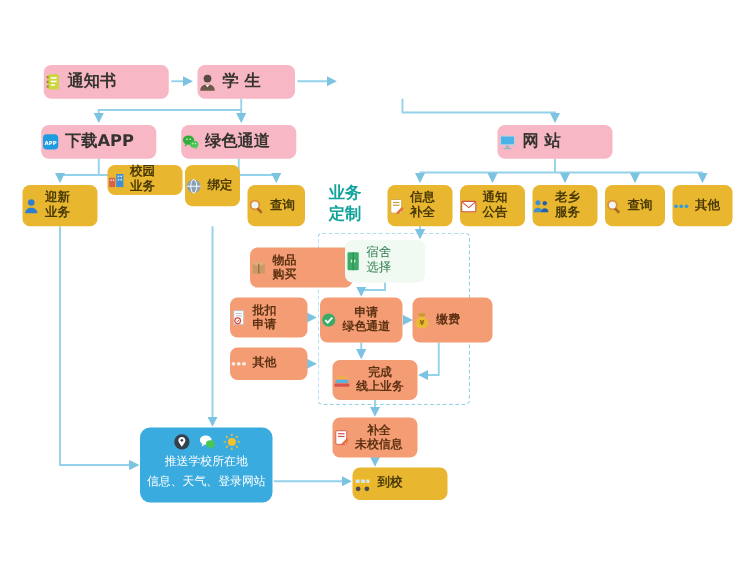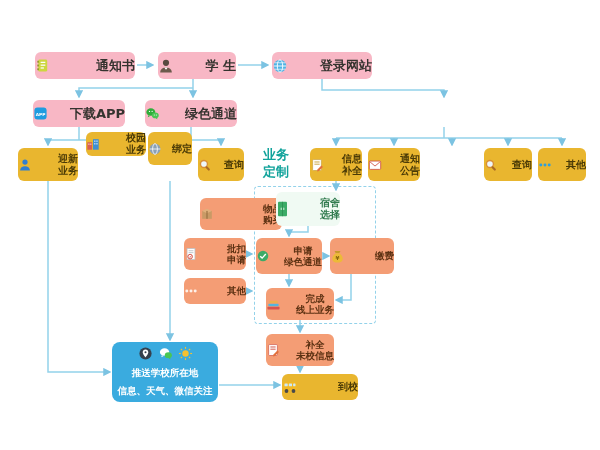--- a/index.html
+++ b/index.html
@@ -1,31 +1,31 @@
 <!DOCTYPE html>
 <html style="--pink: #f8b7c5; --gold: #e9b62f; --salmon: #f49d75; --blue: #3aabdf; --teal: #11a39b; --wire: #93d2ea;"><head>
 <meta charset="utf-8">
 <style>
   *{margin:0;padding:0;box-sizing:border-box}
   html,body{background:#fff}
   body{font-family:"DejaVu Sans","Liberation Sans",sans-serif}
   .stage{position:relative;width:600px;height:450px;background:#fff;overflow:hidden}
   .wires{position:absolute;left:0;top:0;z-index:1}
-  .box{position:absolute;z-index:2;display:flex;align-items:center;justify-content:space-between;gap:4px;border-radius:6px;color:#3b3b3b}
+  .box{position:absolute;z-index:2;display:flex;align-items:center;justify-content:flex-start;gap:4px;border-radius:6px;color:#3b3b3b}
   .pink{background:var(--pink,#f8b7c5);font-size:13px;font-weight:bold;color:#35332f}
   .gold{background:var(--gold,#e9b62f);font-size:10px;font-weight:bold;color:#4a3a06}
   .salmon{background:var(--salmon,#f49d75);font-size:9.5px;font-weight:bold;color:#5c3112}
-  .mint{background:#f0faf3;font-size:10px;font-weight:bold;color:#2f7a4d}
+  .mint{background:#f0faf3;font-size:10px;font-weight:normal;color:#2f7a4d}
   .blue{background:var(--blue,#3aabdf);border-radius:8px;flex-direction:column;gap:3px;color:#fff;padding:4px}
   .lbl{white-space:pre-line;line-height:1.2;text-align:center}
   .ic{display:flex;align-items:center;justify-content:center;flex:none}
   .biz-label{position:absolute;z-index:2;color:var(--teal,#11a39b);font-size:13px;font-weight:bold;line-height:1.3;text-align:center;white-space:pre-line}
   .dashed{position:absolute;z-index:0;border:1.5px dashed var(--wire,#93d2ea);border-radius:4px;background:#fff}
   .push-icons{display:flex;gap:5px;align-items:center}
-  .push-text{font-size:9.5px;font-weight:bold;line-height:1.35;text-align:center;white-space:pre-line}
+  .push-text{font-size:9.5px;font-weight:normal;line-height:1.35;text-align:center;white-space:pre-line}
 </style>
 </head>
 <body>
 
 <div class="stage">
 
   <svg class="wires" width="600" height="450" viewBox="0 0 600 450">
     <defs>
       <marker id="arr" viewBox="0 0 10 10" refX="7" refY="5" markerWidth="5.5" markerHeight="5.5" orient="auto">
         <path d="M0 0 L10 5 L0 10 z" fill="#7cc3e2"></path>
@@ -87,32 +87,20 @@
     <span class="ic">
         <svg width="16" height="16" viewBox="0 0 16 16">
           <circle cx="8" cy="4.8" r="3.1" fill="#574a40"></circle>
           <path d="M2.2 14.5c0-3.4 2.6-5.1 5.8-5.1s5.8 1.7 5.8 5.1z" fill="#6b5a4c"></path>
           <path d="M6.2 9.6h3.6l-1.8 2.2z" fill="#fff"></path>
         </svg>
       </span>
     <span class="lbl">学 生</span>
   </div>
 
-  <div class="box pink" style="left:272px;top:52px;width:100px;height:27px">
-    <span class="ic">
-        <svg width="16" height="16" viewBox="0 0 16 16">
-          <circle cx="8" cy="8" r="6.2" fill="#4fb3e4"></circle>
-          <ellipse cx="8" cy="8" rx="2.7" ry="6.2" fill="none" stroke="#fff" stroke-width="0.9"></ellipse>
-          <line x1="1.8" y1="8" x2="14.2" y2="8" stroke="#fff" stroke-width="0.9"></line>
-          <line x1="2.7" y1="4.8" x2="13.3" y2="4.8" stroke="#fff" stroke-width="0.7"></line>
-          <line x1="2.7" y1="11.2" x2="13.3" y2="11.2" stroke="#fff" stroke-width="0.7"></line>
-        </svg>
-      </span>
-    <span class="lbl">登录网站</span>
-  </div>
 
   <div class="box pink" style="left:33px;top:100px;width:92px;height:27px">
     <span class="ic">
         <svg width="15" height="15" viewBox="0 0 16 16">
           <rect x="1.5" y="1.5" width="13" height="13" rx="3.2" fill="#1f9ce0"></rect>
           <text x="8" y="10.3" font-size="4.6" font-weight="bold" fill="#fff" text-anchor="middle">APP</text>
         </svg>
       </span>
     <span class="lbl">下载APP</span>
   </div>
@@ -126,20 +114,31 @@
           <path d="M12.8 12.4l.5 1.8-2-1z" fill="#49c654"></path>
           <circle cx="4.8" cy="5.8" r="0.65" fill="#fff"></circle>
           <circle cx="7.6" cy="5.8" r="0.65" fill="#fff"></circle>
           <circle cx="9.9" cy="9.5" r="0.55" fill="#fff"></circle>
           <circle cx="12.1" cy="9.5" r="0.55" fill="#fff"></circle>
         </svg>
       </span>
     <span class="lbl">绿色通道</span>
   </div>
 
+  <div class="box pink" style="left:398px;top:100px;width:92px;height:27px">
+    <span class="ic">
+        <svg width="16" height="15" viewBox="0 0 16 16">
+          <rect x="1.5" y="2.5" width="13" height="8.5" rx="1" fill="#bdd1dc"></rect>
+          <rect x="2.5" y="3.5" width="11" height="6.5" fill="#49b2e8"></rect>
+          <rect x="6.7" y="11" width="2.6" height="2" fill="#9fb4c0"></rect>
+          <rect x="4.5" y="13" width="7" height="1.3" rx="0.6" fill="#9fb4c0"></rect>
+        </svg>
+      </span>
+    <span class="lbl">网 站</span>
+  </div>
 
   <div class="box gold" style="left:18px;top:148px;width:60px;height:33px">
     <span class="ic">
         <svg width="14" height="14" viewBox="0 0 16 16">
           <circle cx="8" cy="4.6" r="3" fill="#2f7fd1"></circle>
           <path d="M2.4 14.4c0-3.3 2.5-5 5.6-5s5.6 1.7 5.6 5z" fill="#2f7fd1"></path>
         </svg>
       </span>
     <span class="lbl">迎新
 业务</span>
@@ -203,20 +202,32 @@
     <span class="ic">
         <svg width="14" height="14" viewBox="0 0 16 16">
           <rect x="1.5" y="3.5" width="13" height="9.5" rx="1.2" fill="#fff" stroke="#cf5448" stroke-width="1"></rect>
           <path d="M2 4.2l6 5 6-5" fill="none" stroke="#cf5448" stroke-width="1"></path>
         </svg>
       </span>
     <span class="lbl">通知
 公告</span>
   </div>
 
+  <div class="box gold" style="left:426px;top:148px;width:52px;height:33px">
+    <span class="ic">
+        <svg width="14" height="14" viewBox="0 0 16 16">
+          <circle cx="5" cy="4.8" r="2.3" fill="#3f8fd2"></circle>
+          <path d="M1 13.5c0-2.7 1.8-4.1 4-4.1s4 1.4 4 4.1z" fill="#3f8fd2"></path>
+          <circle cx="11.2" cy="5.2" r="2" fill="#2a5fa8"></circle>
+          <path d="M7.8 13.5c0-2.4 1.5-3.6 3.4-3.6s3.4 1.2 3.4 3.6z" fill="#2a5fa8"></path>
+        </svg>
+      </span>
+    <span class="lbl">老乡
+服务</span>
+  </div>
 
   <div class="box gold" style="left:484px;top:148px;width:48px;height:33px">
     <span class="ic">
         <svg width="14" height="14" viewBox="0 0 16 16">
           <circle cx="6.8" cy="6.8" r="4" fill="#eef6fb" stroke="#d98f35" stroke-width="1.6"></circle>
           <rect x="9.8" y="9" width="6" height="2.4" rx="1.2" transform="rotate(45 9.8 9)" fill="#a96a25"></rect>
         </svg>
       </span>
     <span class="lbl">查询</span>
   </div>
@@ -370,16 +381,16 @@
               <line x1="13" y1="8" x2="15" y2="8"></line>
               <line x1="3" y1="3" x2="4.4" y2="4.4"></line>
               <line x1="11.6" y1="11.6" x2="13" y2="13"></line>
               <line x1="13" y1="3" x2="11.6" y2="4.4"></line>
               <line x1="3" y1="13" x2="4.4" y2="11.6"></line>
             </g>
           </svg>
         </span>
     </span>
     <span class="push-text">推送学校所在地</span>
-    <span class="push-text">信息、天气、微信关注</span>
+    <span class="push-text">信息、天气、登录网站</span>
   </div>
 
 </div>
 
 </body></html>

